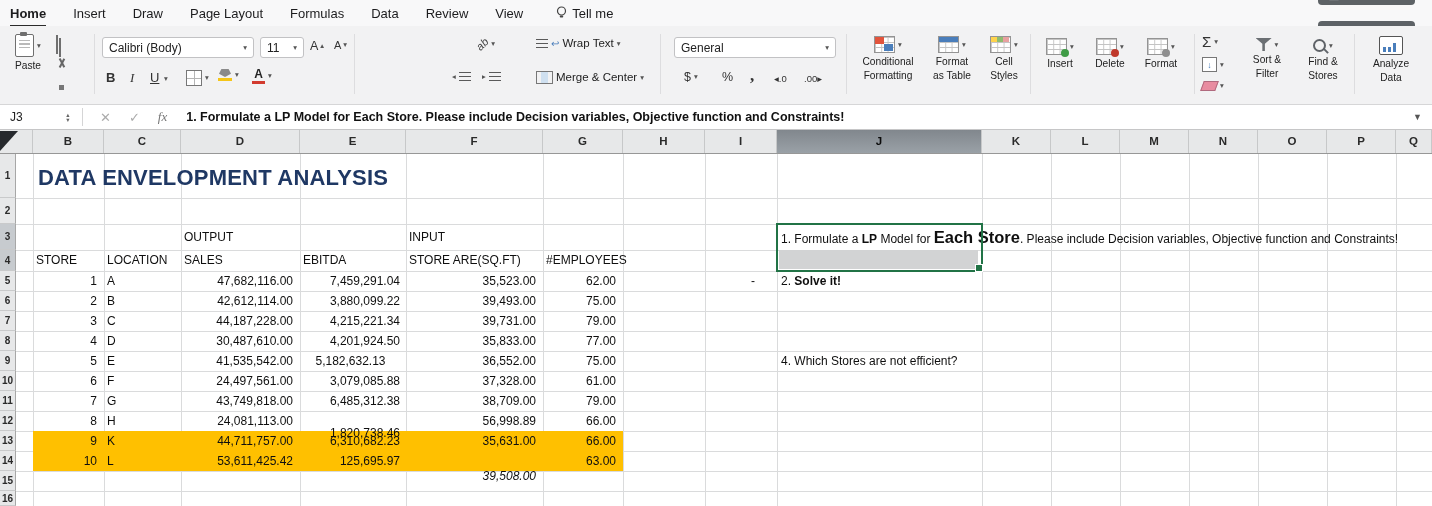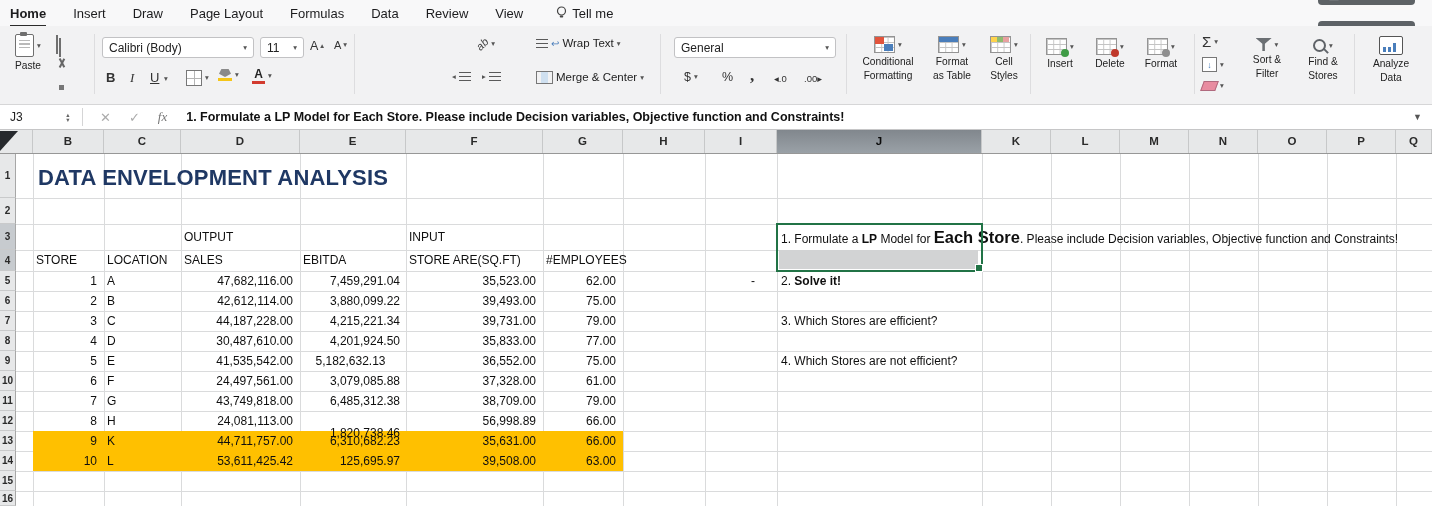--- a/index.html
+++ b/index.html
@@ -502,21 +502,21 @@
         <div class="cell num" style="left: 33px; width: 64px; top: 301px;">9</div>
         <div class="cell " style="left: 107px; width: 70px; top: 301px;">K</div>
         <div class="cell num" style="left: 182px; width: 111px; top: 301px;">44,711,757.00</div>
         <div class="cell num" style="left: 301px; width: 99px; top: 301px;">6,310,682.23</div>
         <div class="cell num" style="left: 407px; width: 129px; top: 301px;">35,631.00</div>
         <div class="cell num" style="left: 544px; width: 72px; top: 301px;">66.00</div>
         <div class="cell num" style="left: 33px; width: 64px; top: 321px;">10</div>
         <div class="cell " style="left: 107px; width: 70px; top: 321px;">L</div>
         <div class="cell num" style="left: 182px; width: 111px; top: 321px;">53,611,425.42</div>
         <div class="cell num" style="left: 301px; width: 99px; top: 321px;">125,695.97</div>
-        <div class="cell num" style="left: 407px; width: 129px; top: 321px;">39,508.00</div>
+        <div class="cell num" style="left: 407px; width: 129px; top: 336px; font-style: italic;">39,508.00</div>
         <div class="cell num" style="left: 544px; width: 72px; top: 321px;">63.00</div>
       </div>
 
     <div class="cellText big-title" style="left:38px;top:28px;height:40px;line-height:40px;">DATA ENVELOPMENT ANALYSIS</div>
     <div class="cellText" style="left:184px;top:94px;height:26px;line-height:26px;">OUTPUT</div>
     <div class="cellText" style="left:409px;top:94px;height:26px;line-height:26px;">INPUT</div>
 
     <div class="cellText" style="left:781px;top:94px;height:26px;line-height:26px;">
       <span>1. Formulate a </span><span class="q-bold">LP</span><span> Model for </span><span class="q1-big">Each Store</span><span>. Please include Decision variables, Objective function and Constraints!</span>
     </div>
@@ -525,20 +525,19 @@
     <div class="cellText" style="left:107px;top:120px;height:21px;line-height:21px;">LOCATION</div>
     <div class="cellText" style="left:184px;top:120px;height:21px;line-height:21px;">SALES</div>
     <div class="cellText" style="left:303px;top:120px;height:21px;line-height:21px;">EBITDA</div>
     <div class="cellText" style="left:409px;top:120px;height:21px;line-height:21px;">STORE ARE(SQ.FT)</div>
     <div class="cellText" style="left:546px;top:120px;height:21px;line-height:21px;">#EMPLOYEES</div>
 
     <div class="cellText num" style="left:705px;top:141px;width:50px;height:20px;line-height:20px;text-align:right;">-</div>
     <div class="cellText" style="left:781px;top:141px;height:20px;line-height:20px;">
       <span>2. </span><span class="q-bold">Solve it!</span>
     </div>
-    <div class="cellText" style="left:781px;top:181px;height:20px;line-height:20px;">3. Which Stores are efficient?</div>
     <div class="cellText" style="left:781px;top:221px;height:20px;line-height:20px;">4. Which Stores are not efficient?</div>
 
     <div class="sel-gray"></div>
     <div class="sel-rect"></div>
     <div class="sel-handle"></div>
   </div>
 </div>
 
 </body></html>

